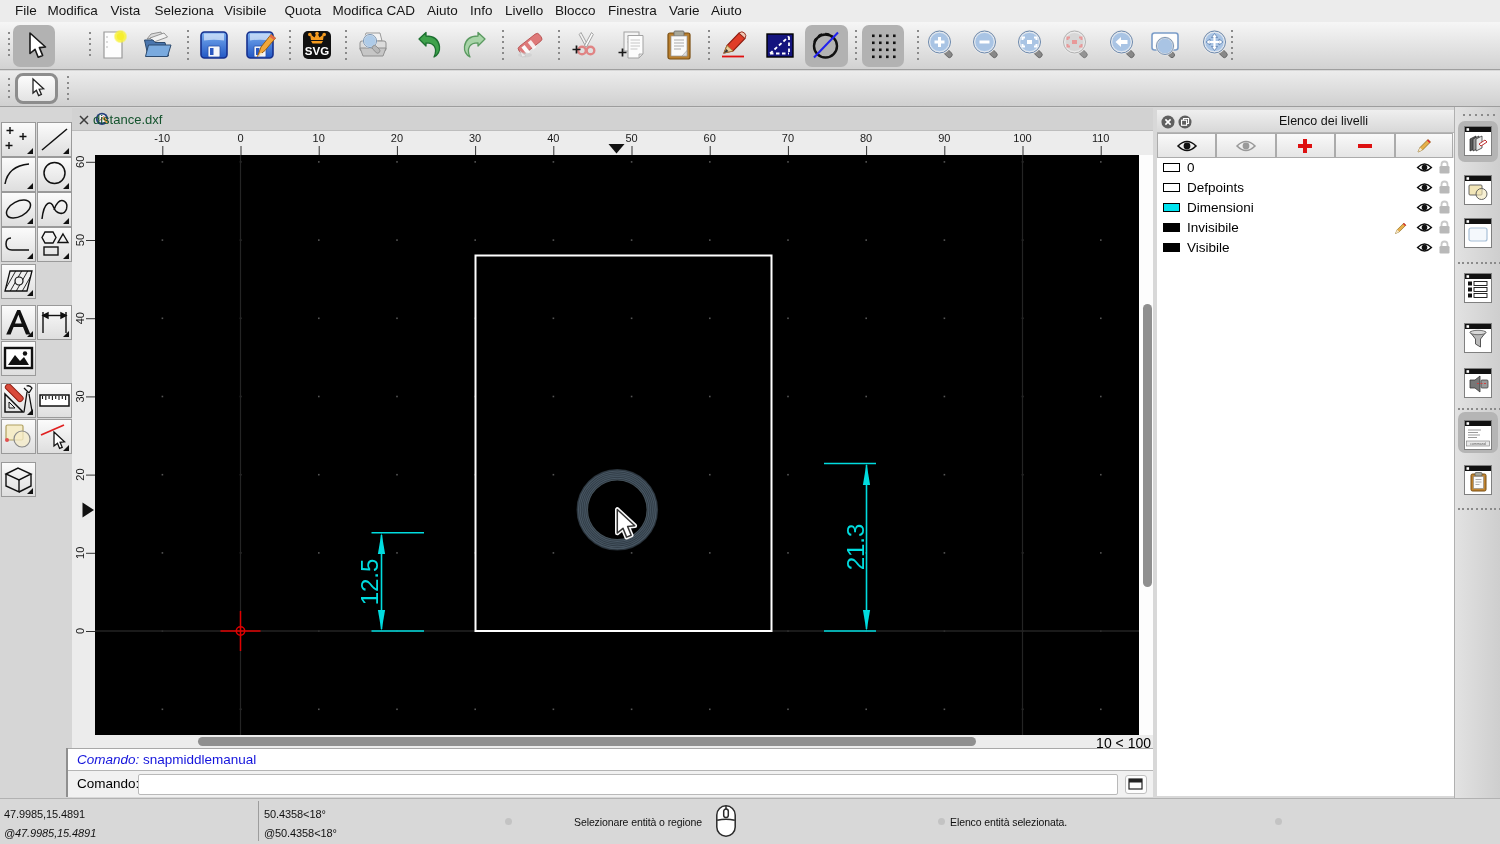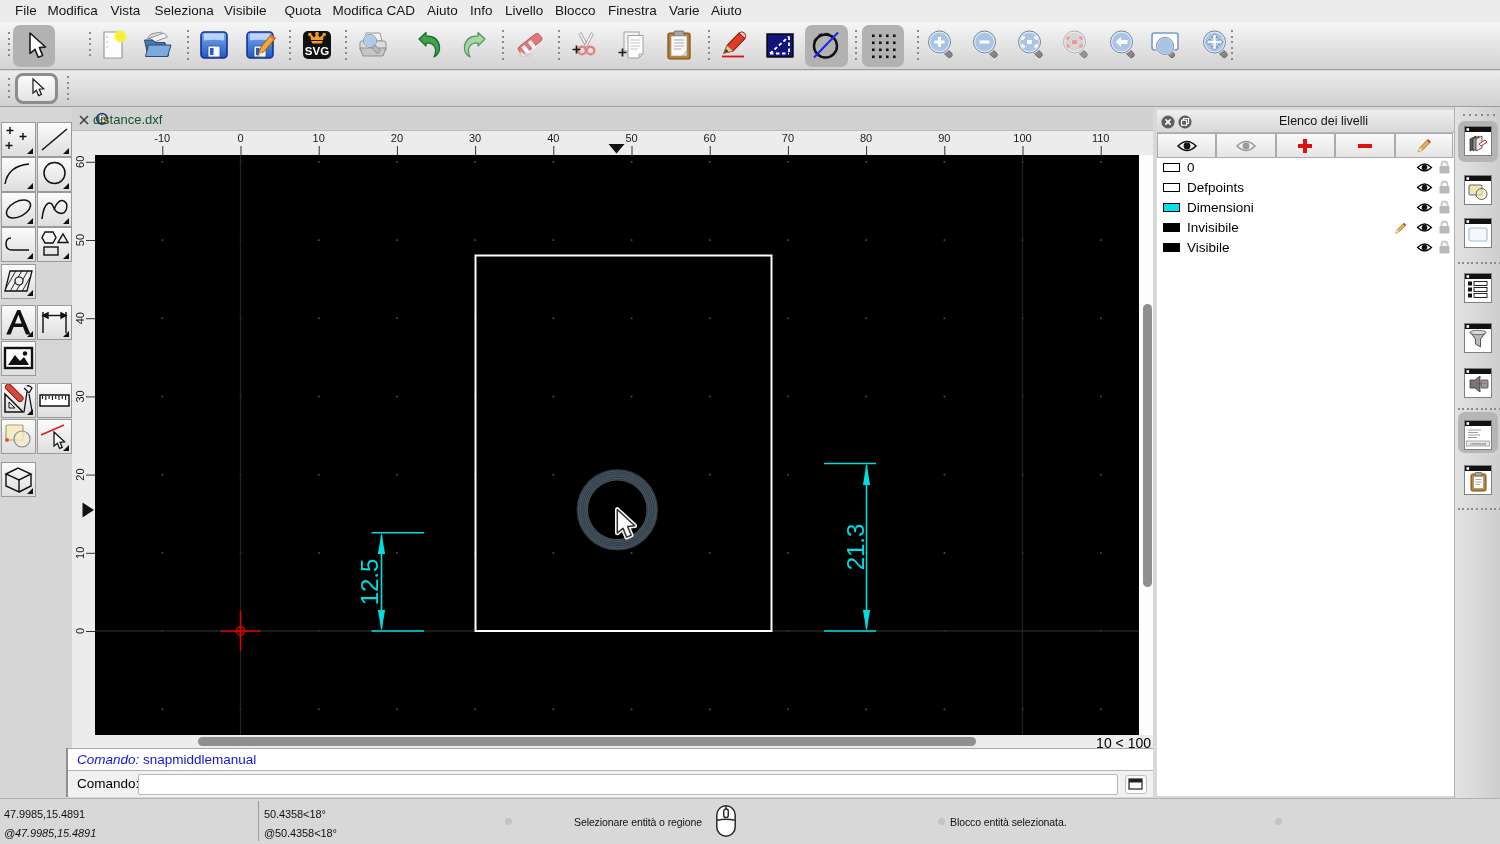--- a/index.html
+++ b/index.html
@@ -978,14 +978,14 @@
 <div style="left:264px;top:28px;">@50.4358&lt;18°</div>
 <div style="left:505px;top:19px;width:7px;height:7px;background:#c3c3c3;border-radius:50%;"></div>
 <div style="left:574px;top:17px;font-size:10.5px;">Selezionare entità o regione</div>
 <svg class="abs" style="left:716px;top:6px;" width="20" height="32" viewBox="0 0 20 32">
 <rect x="0.8" y="0.8" width="18.4" height="30.4" rx="9.2" fill="#fff" stroke="#2a2a2a" stroke-width="1.5"></rect>
 <path d="M1.2 15.2 Q10 13.2 18.8 15.2" stroke="#2a2a2a" stroke-width="1.6" fill="none"></path>
 <line x1="10" y1="1" x2="10" y2="8" stroke="#2a2a2a" stroke-width="1.5"></line>
 <rect x="7.7" y="4" width="4.6" height="8.6" rx="2.3" fill="#fff" stroke="#2a2a2a" stroke-width="1.5"></rect>
 </svg>
 <div style="left:938px;top:19px;width:7px;height:7px;background:#c3c3c3;border-radius:50%;"></div>
-<div style="left:950px;top:17px;font-size:10.5px;">Blocco entità selezionata.</div>
+<div style="left:950px;top:17px;font-size:10.5px;">Elenco entità selezionata.</div>
 <div style="left:1275px;top:19px;width:7px;height:7px;background:#c3c3c3;border-radius:50%;"></div>
 </div>
 </body></html>

